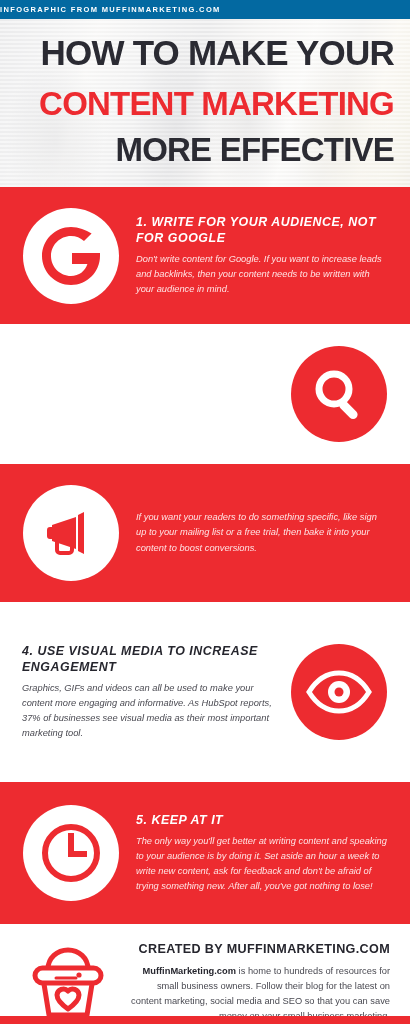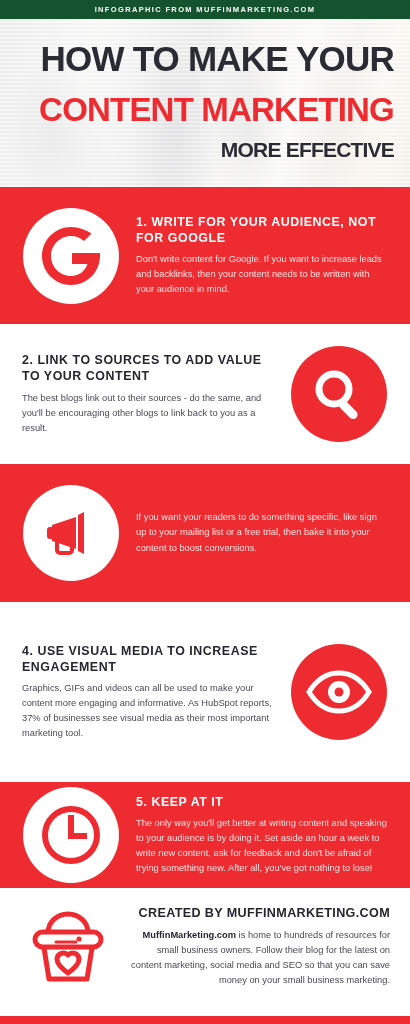--- a/index.html
+++ b/index.html
@@ -9,24 +9,24 @@
     background:#ffffff;
     width:410px;
     height:1024px;
     overflow:hidden;
     position:relative;
   }
 
   
   .top-ribbon{
     height:19px;
-    background:#14532d;
-    display:flex;
-    align-items:center;
-    justify-content:center;
+    background:#0369a1;
+    display:flex;
+    align-items:center;
+    justify-content:flex-start;
   }
   .top-ribbon-text{
     color:#ffffff;
     font-size:7.5px;
     font-weight:bold;
     letter-spacing:1.35px;
     text-transform:uppercase;
     white-space:nowrap;
   }
 
@@ -71,28 +71,29 @@
     z-index:2;
     font-weight:bold;
     line-height:1.02;
     letter-spacing:-0.8px;
     text-transform:uppercase;
     white-space:nowrap;
     text-align:right;
   }
   .hero-line.l1{ font-size:35px; color:#2b2b33; }
   .hero-line.l2{ font-size:33px; color:#ED2B30; margin-top:16px; }
-  .hero-line.l3{ font-size:21px; color:#2b2b33; margin-top:13px; }
+  .hero-line.l3{ font-size:33px; color:#2b2b33; margin-top:13px; }
 
   
   .tip{
     display:flex;
     align-items:center;
     padding:0 22px;
     gap:16px;
+    font-style:italic;
   }
   .tip.red{ background:#ED2B30; }
   .tip.white{ background:#ffffff; }
   .tip.flip{ flex-direction:row-reverse; }
 
   .icon-wrap{
     flex:0 0 auto;
     width:98px;
     height:98px;
     display:flex;
@@ -195,24 +196,20 @@
 
 <div class="tip white flip" style="height:140px">
   <div class="icon-wrap">
     <div class="icon-circle on-white">
       <svg width="58" height="58" viewBox="0 0 58 58" aria-hidden="true">
         <circle cx="24" cy="24" r="15" fill="none" stroke="#ffffff" stroke-width="7"></circle>
         <rect x="34" y="34" width="9" height="22" rx="4.5" fill="#ffffff" transform="rotate(-45 38.5 45)"></rect>
       </svg>
     </div>
   </div>
-  <div class="tip-text">
-    <div class="tip-title">2. LINK TO SOURCES TO ADD VALUE TO YOUR CONTENT</div>
-    <div class="tip-body">The best blogs link out to their sources - do the same, and you'll be encouraging other blogs to link back to you as a result.</div>
-  </div>
 </div>
 
 <div class="tip red" style="height:138px">
   <div class="icon-wrap">
     <div class="icon-circle on-red">
       <svg width="62" height="62" viewBox="0 0 62 62" aria-hidden="true">
         <path fill="#ED2B30" d="M44 10v42l-6-3V13z"></path>
         <path fill="#ED2B30" d="M36 15v32L12 39v-2h-2a3 3 0 0 1-3-3v-6a3 3 0 0 1 3-3h2v-2z"></path>
         <path fill="none" stroke="#ED2B30" stroke-width="4" d="M17 40v8a3 3 0 0 0 3 3h9a3 3 0 0 0 3-3v-4"></path>
       </svg>
@@ -232,21 +229,21 @@
         <circle cx="36" cy="36" r="4.5" fill="#ED2B30"></circle>
       </svg>
     </div>
   </div>
   <div class="tip-text">
     <div class="tip-title">4. USE VISUAL MEDIA TO INCREASE ENGAGEMENT</div>
     <div class="tip-body">Graphics, GIFs and videos can all be used to make your content more engaging and informative. As HubSpot reports, 37% of businesses see visual media as their most important marketing tool.</div>
   </div>
 </div>
 
-<div class="tip red" style="height:106px">
+<div class="tip red" style="height:142px">
   <div class="icon-wrap">
     <div class="icon-circle on-red">
       <svg width="68" height="68" viewBox="0 0 68 68" aria-hidden="true">
         <circle cx="34" cy="34" r="26" fill="none" stroke="#ED2B30" stroke-width="6"></circle>
         <path d="M34 17v18h13" fill="none" stroke="#ED2B30" stroke-width="6" stroke-linecap="square"></path>
       </svg>
     </div>
   </div>
   <div class="tip-text">
     <div class="tip-title">5. KEEP AT IT</div>

